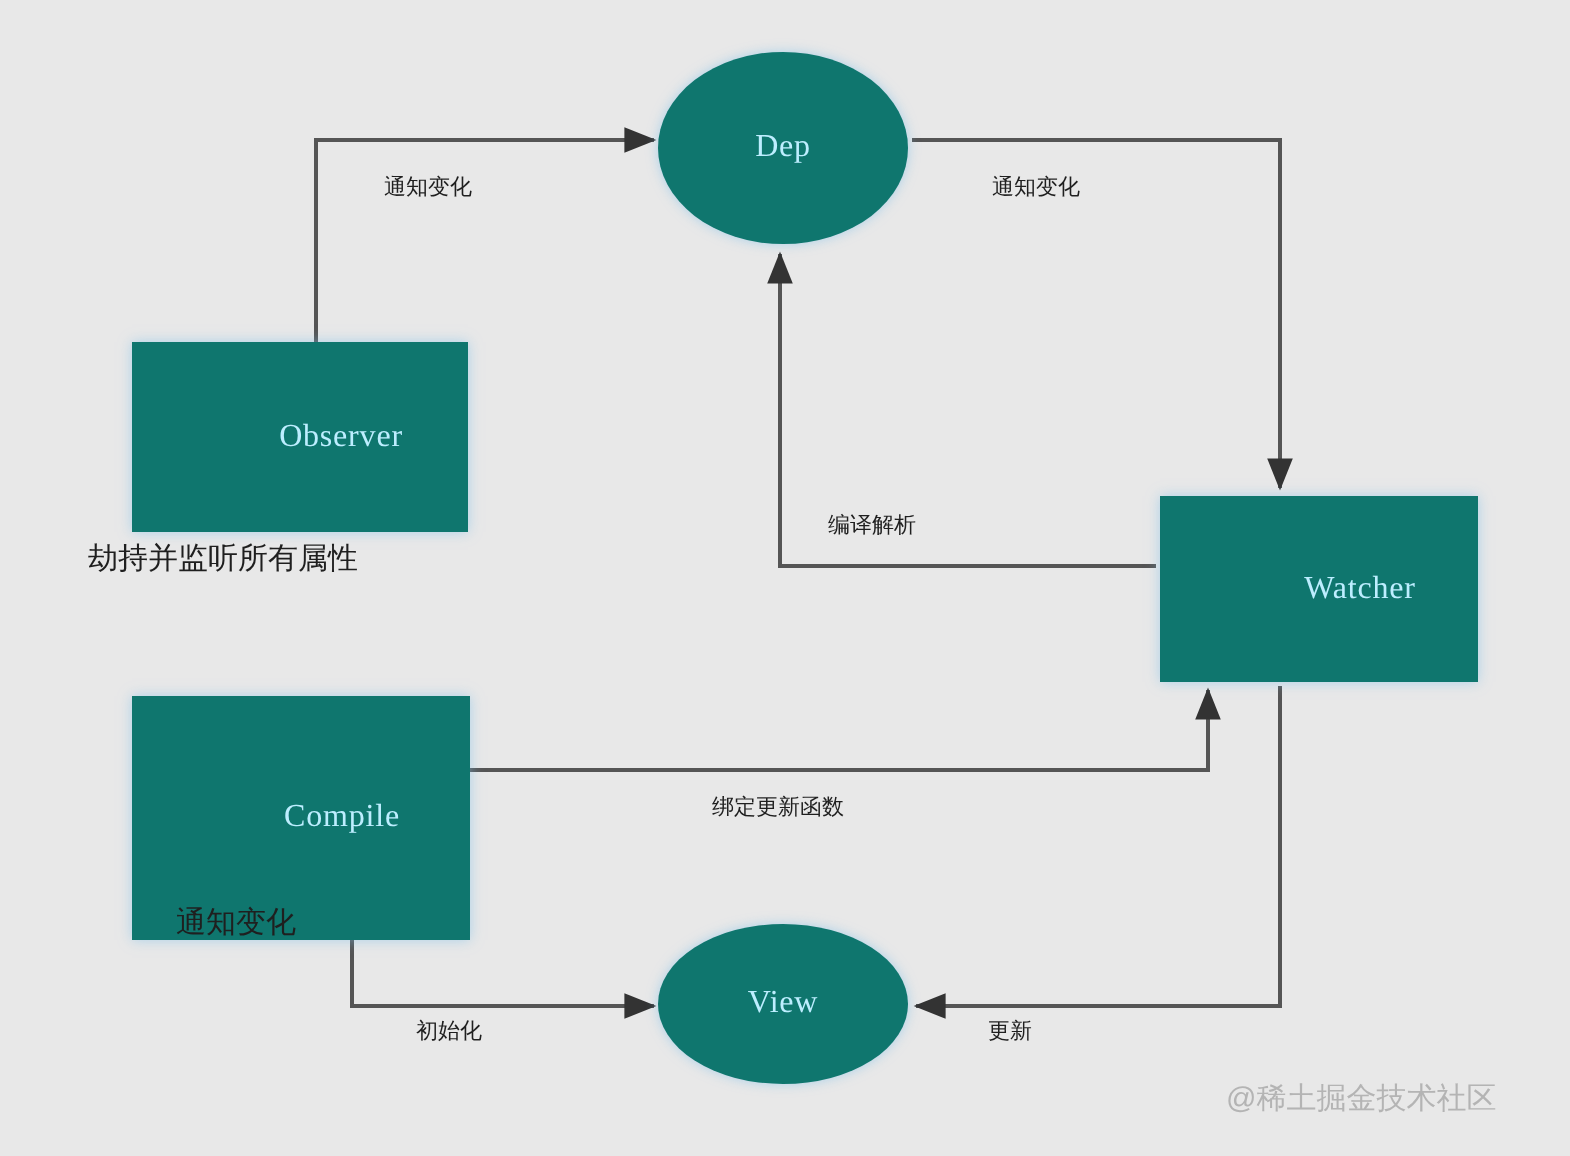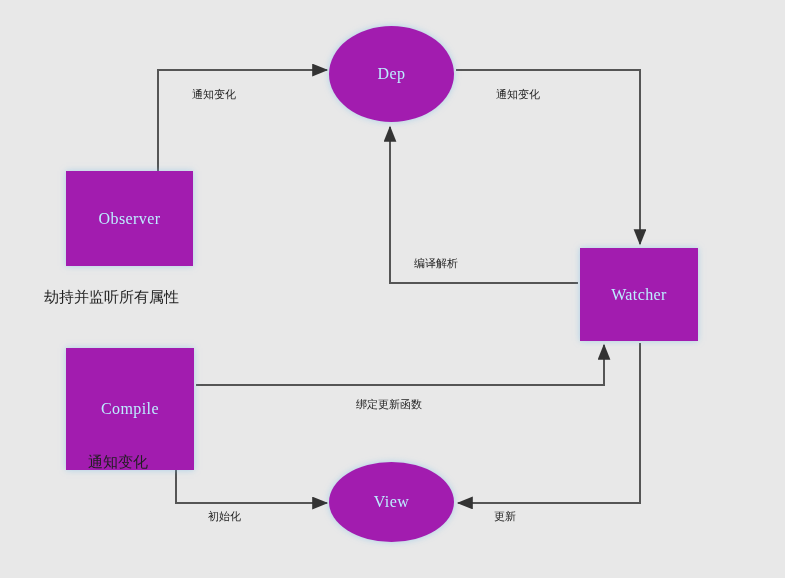--- a/index.html
+++ b/index.html
@@ -20,33 +20,33 @@
     left: 0;
     top: 0;
     width: 785px;
     height: 578px;
   }
   .node {
     position: absolute;
     display: flex;
     align-items: center;
     justify-content: center;
-    background: #a21caf;
+    background: #0f766e;
     color: #b9ecff;
     box-shadow: 0 0 6px rgba(120,190,235,0.55);
   }
   .node-label {
     font-family: "Liberation Serif", serif;
     font-size: 16px;
     letter-spacing: 0.4px;
     line-height: 1;
     color: #bdeeff;
     white-space: nowrap;
   }
-  .node.rect { border-radius: 0; }
+  .node.rect { border-radius: 0; padding-left: 41px; }
   .node.ellipse { border-radius: 50%; }
 
   #node-dep   { left: 329px; top: 26px;  width: 125px; height: 96px; }
   #node-obs   { left: 66px;  top: 171px; width: 127px; height: 95px; }
   #node-wat   { left: 580px; top: 248px; width: 118px; height: 93px; }
   #node-com   { left: 66px;  top: 348px; width: 128px; height: 122px; }
   #node-view  { left: 329px; top: 462px; width: 125px; height: 80px; justify-content: center; }
 
   .edge-label {
     position: absolute;
@@ -63,21 +63,21 @@
     color: #1f1f1f;
     white-space: nowrap;
     line-height: 1;
   }
   #lbl-notify-left  { left: 192px; top: 89px; }
   #lbl-notify-right { left: 496px; top: 89px; }
   #lbl-add-sub      { left: 414px; top: 258px; }
   #lbl-bind-update  { left: 341px; top: 399px; margin-left: 15px; }
   #lbl-init         { left: 208px; top: 511px; text-align: right; }
   #lbl-update       { left: 494px; top: 511px; }
-  #cap-observer     { left: 44px;  top: 272px; margin-top: 17px; }
+  #cap-observer     { left: 44px;  top: 272px; }
   #cap-compile      { left: 88px;  top: 454px; }
 
   #watermark {
     position: absolute;
     left: 613px;
     top: 542px;
     font-family: "Liberation Sans", sans-serif;
     font-size: 15px;
     color: #b4b4b4;
     white-space: nowrap;
@@ -134,14 +134,15 @@
   <div class="edge-label" id="lbl-bind-update">绑定更新函数</div>
 
   <div class="edge-label" id="lbl-init">初始化</div>
 
   <div class="edge-label" id="lbl-update">更新</div>
 
   <div class="caption" id="cap-observer">劫持并监听所有属性</div>
 
   <div class="caption" id="cap-compile">通知变化</div>
 
+  <div id="watermark">@稀土掘金技术社区</div>
 
 </div>
 
 </body></html>

